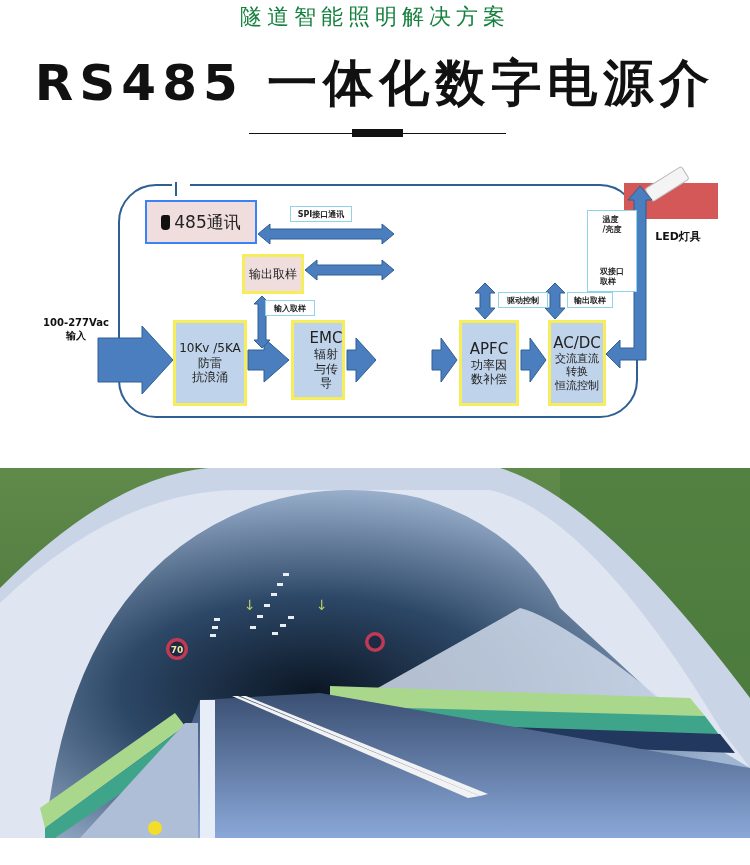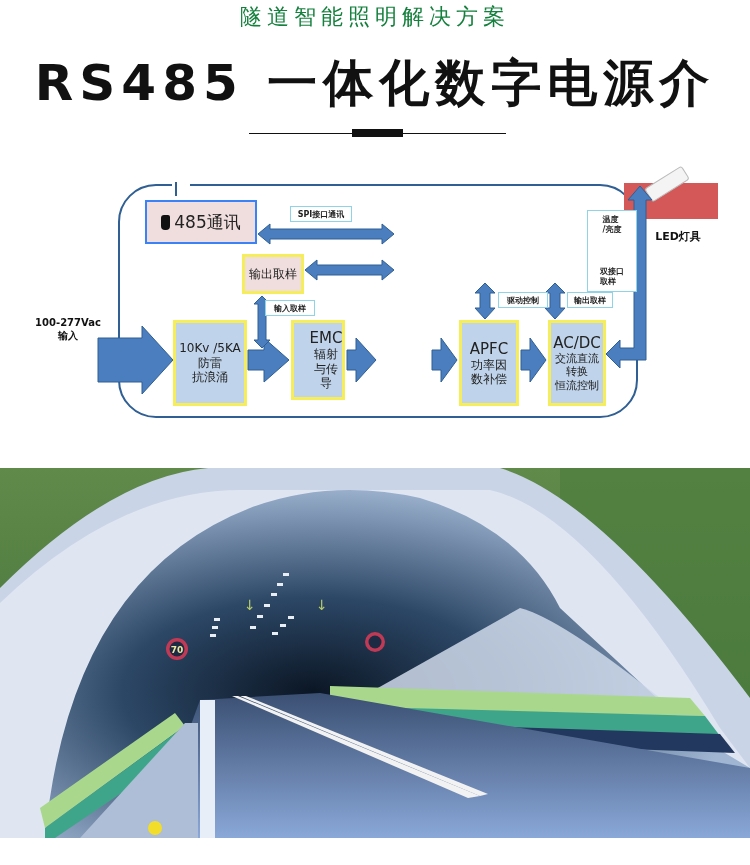--- a/index.html
+++ b/index.html
@@ -39,21 +39,21 @@
 
   .label-tag { position: absolute; background: #fff; border: 1.5px solid #8fd3e8; font-size: 8px; font-weight: bold;
     display: flex; align-items: center; justify-content: center; color: #222; }
   .tag-spi { left: 290px; top: 36px; width: 62px; height: 16px; }
   .tag-input-sample { left: 265px; top: 130px; width: 50px; height: 16px; }
   .tag-drive { left: 498px; top: 122px; width: 50px; height: 16px; }
   .tag-output { left: 567px; top: 122px; width: 46px; height: 16px; }
   .tag-sensor { left: 587px; top: 40px; width: 50px; height: 82px; flex-direction: column; justify-content: space-between; padding: 4px 0; line-height: 1.25; }
 
   .ext-text { position: absolute; font-size: 10px; font-weight: bold; text-align: center; line-height: 1.3; color: #111; }
-  .input-label { left: 32px; top: 146px; width: 72px; }
+  .input-label { left: 40px; top: 146px; width: 72px; }
   .led-label { left: 653px; top: 60px; width: 50px; font-size: 11px; }
 
   .led-block { position: absolute; left: 624px; top: 13px; width: 94px; height: 36px; background: #d55858; }
   .led-lamp { position: absolute; left: 645px; top: 6px; width: 44px; height: 16px; background: #f4f4f4; border: 1px solid #bbb;
     transform: rotate(-32deg); border-radius: 3px; }
 
   svg.arrows { position: absolute; left: 0; top: 0; width: 750px; height: 260px; }
 
   
   .photo { position: absolute; left: 0; top: 468px; width: 750px; height: 370px; overflow: hidden; }

